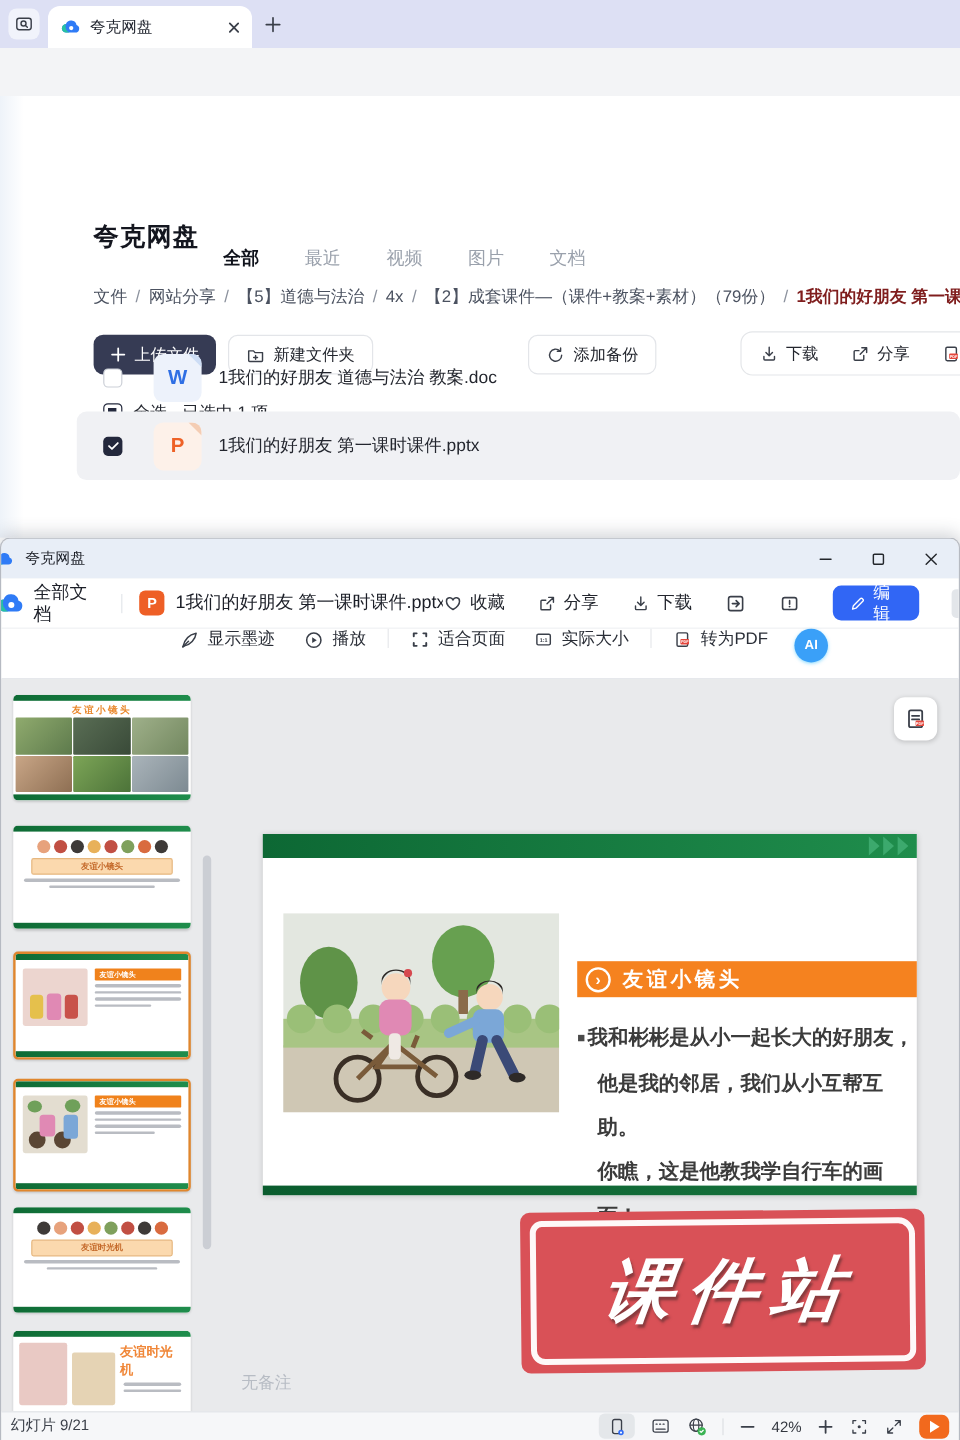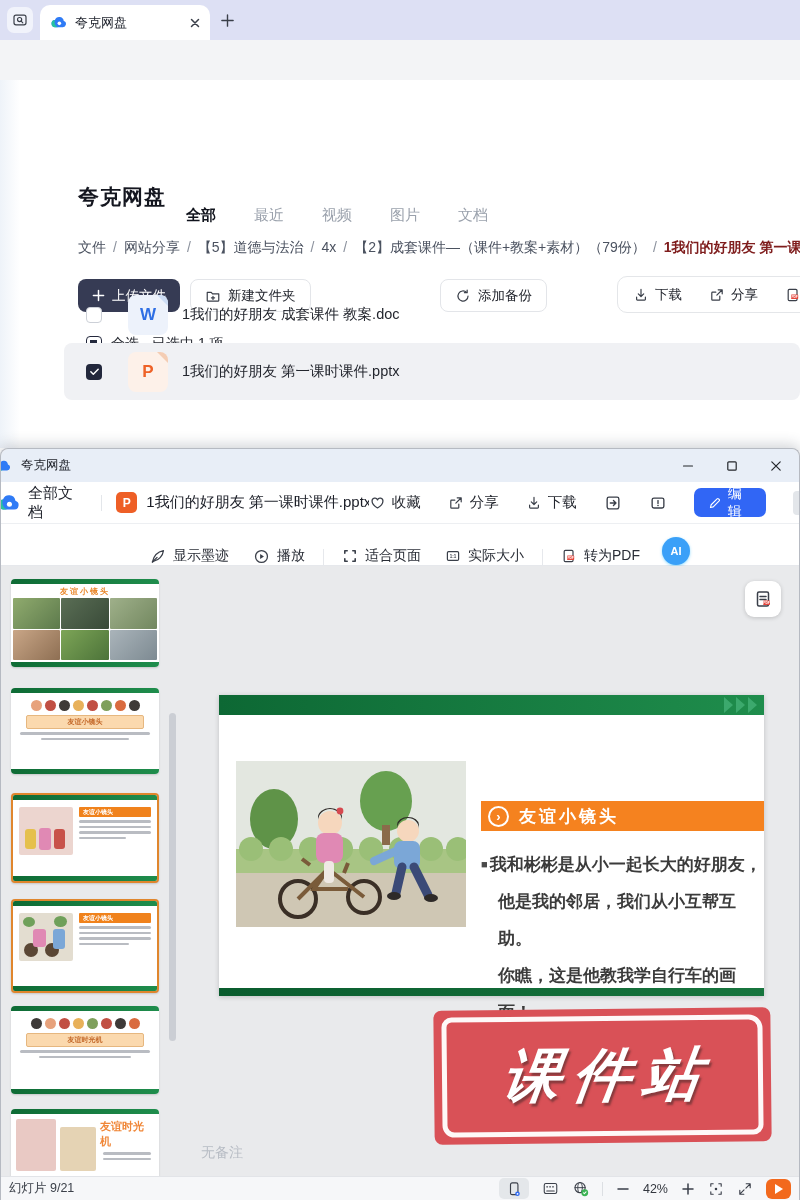--- a/index.html
+++ b/index.html
@@ -88,21 +88,21 @@
   .pbadge{width:21px;height:21px;border-radius:5px;background:#ee5f26;color:#fff;font-size:12px;
           font-weight:800;display:flex;align-items:center;justify-content:center;flex:none;}
   .doc-fname{margin-left:9px;font-size:15px;color:#1b1e27;white-space:nowrap;max-width:275px;overflow:hidden;}
   .head-acts{margin-left:auto;display:flex;align-items:center;gap:27px;margin-right:10px;}
   .hact{display:flex;align-items:center;gap:6px;font-size:14.5px;color:#23262e;cursor:pointer;white-space:nowrap;}
   .edit-btn{height:29px;padding:0 14px;border-radius:7px;background:#3166f5;color:#fff;font-size:14px;
             display:flex;align-items:center;gap:6px;cursor:pointer;}
   .sliver{width:7px;height:24px;border-radius:4px 0 0 4px;background:#e3e6ea;margin-right:-10px;}
 
   .toolsrow{position:absolute;left:0;top:75px;width:100%;height:42px;background:#fff;
-            border-bottom:1px solid #e6e8ec;display:flex;align-items:flex-end;padding-left:148px;}
+            border-bottom:1px solid #e6e8ec;display:flex;align-items:flex-start;padding-left:148px;}
   .tool{display:flex;align-items:center;gap:7px;font-size:14px;color:#2a2e37;cursor:pointer;white-space:nowrap;}
   .tool+.tool{margin-left:24px;}
   .tdiv{width:1px;height:16px;background:#e6e8ec;margin:0 18px;}
   .ai-btn{width:28px;height:28px;border-radius:50%;background:#3aa0f8;color:#fff;font-size:11px;font-weight:800;
           display:flex;align-items:center;justify-content:center;margin-left:22px;cursor:pointer;
           box-shadow:0 1px 3px rgba(38,188,255,.5);}
 
   .content{position:absolute;left:0;top:117px;width:100%;height:615px;background:#e9eaec;overflow:hidden;}
 
   
@@ -314,21 +314,21 @@
       <span class="cb indet"></span>
       <span style="margin-left:9px;">全选</span>
       <span style="margin-left:13px;">已选中 1 项</span>
     </div>
 
     <div class="frow" style="top:206px;">
       <span class="cb empty"></span>
       <span class="ficon doc">
           <span>W</span>
         </span>
-      <span class="fname">1我们的好朋友 成套课件 教案.doc</span>
+      <span class="fname">1我们的好朋友 道德与法治 教案.doc</span>
     </div>
     <div class="frow sel" style="top:263px;">
       <span class="cb checked">
           <svg width="11" height="11" viewBox="0 0 12 12">
             <path class="icw" d="M2 6.2l2.7 2.7L10 3.5"></path>
           </svg>
         </span>
       <span class="ficon ppt">
           <span>P</span>
         </span>

